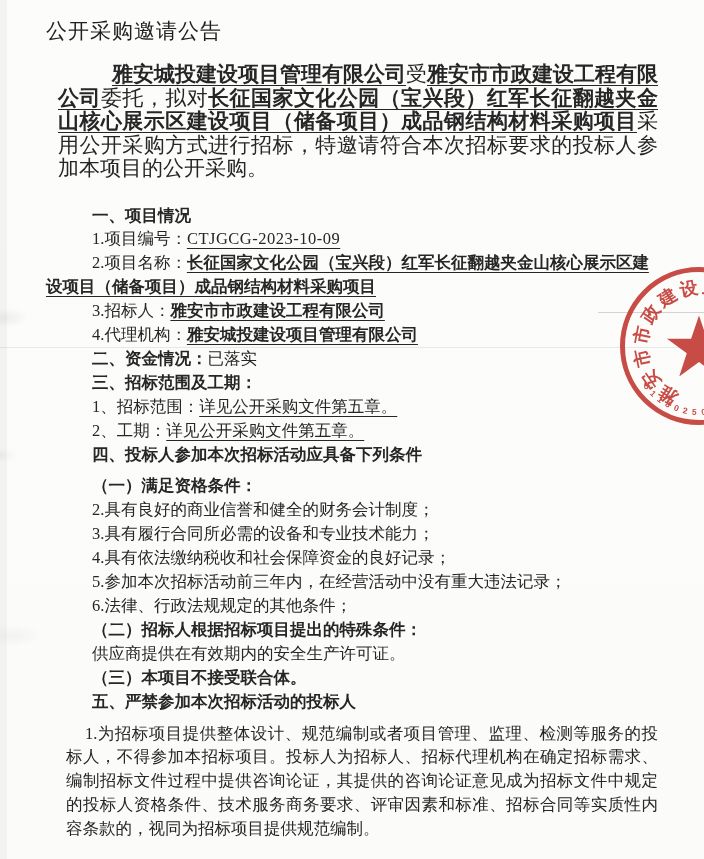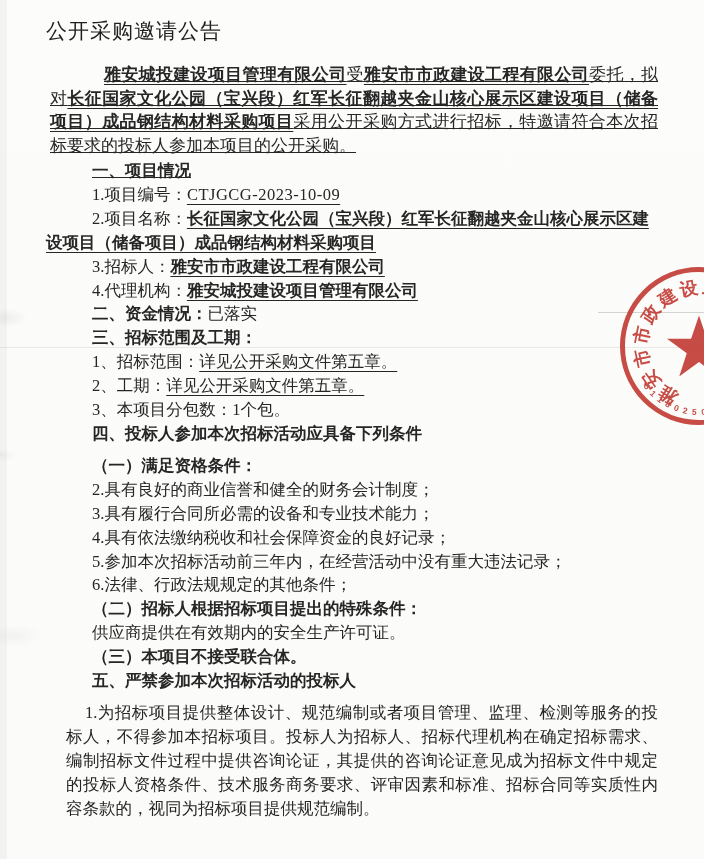--- a/index.html
+++ b/index.html
@@ -20,26 +20,25 @@
   }
   .edge-shade{position:absolute;left:0;top:0;width:7px;height:100%;background:rgba(0,0,0,.035);}
   .fold-a{position:absolute;left:598px;top:312px;width:106px;height:1px;background:rgba(120,120,120,.30);}
   .fold-b{position:absolute;left:0;top:347px;width:704px;height:1px;background:rgba(130,130,130,.16);}
   .doc{position:absolute;left:46px;top:0;width:612px;}
   .title{
     margin:16px 0 0 0;font-size:21px;font-weight:normal;
     letter-spacing:1px;line-height:30px;color:#1f1f1f;
   }
   .intro{
-    margin:17px 0 0 4px;text-indent:54px;line-height:23.5px;font-size:17px;
+    margin:17px 0 0 12px;text-indent:54px;line-height:23.5px;font-size:21px;
     text-align:justify;
-    text-decoration:underline;
   }
   .ln{line-height:23.9px;font-size:16.5px;text-indent:46px;}
-  .first{margin-top:2px;text-decoration:underline;}
+  .first{margin-top:23px;}
   .subgap{margin-top:8px;}
   .b{font-weight:bold;}
   .ul{text-decoration:underline;text-underline-offset:4px;text-decoration-thickness:1px;}
   .num{letter-spacing:.5px;}
   .final-para{
     margin:8px 14px 0 20px;width:592px;text-indent:19px;line-height:23.9px;
     font-size:16.5px;text-align:justify;
   }
   
   .seal{position:absolute;left:620px;top:267px;width:158px;height:158px;opacity:.9;}
@@ -81,21 +80,20 @@
     <div class="ln"><span>1.项目编号：</span><span class="ul num">CTJGCG-2023-10-09</span></div>
     <div class="ln"><span>2.项目名称：</span><span class="b ul">长征国家文化公园（宝兴段）红军长征翻越夹金山核心展示区建设项目（储备项目）成品钢结构材料采购项目</span></div>
     <div class="ln"><span>3.招标人：</span><span class="b ul">雅安市市政建设工程有限公司</span></div>
     <div class="ln"><span>4.代理机构：</span><span class="b ul">雅安城投建设项目管理有限公司</span></div>
 
     <div class="ln"><span class="b">二、资金情况：</span><span>已落实</span></div>
 
     <div class="ln b">三、招标范围及工期：</div>
     <div class="ln"><span>1、招标范围：</span><span class="ul">详见公开采购文件第五章。</span></div>
     <div class="ln"><span>2、工期：</span><span class="ul">详见公开采购文件第五章。</span></div>
-    <div class="ln"><span>3、本项目分包数：</span><span>1个包。</span></div>
 
     <div class="ln b">四、投标人参加本次招标活动应具备下列条件</div>
     <div class="ln b subgap">（一）满足资格条件：</div>
     <div class="ln">2.具有良好的商业信誉和健全的财务会计制度；</div>
     <div class="ln">3.具有履行合同所必需的设备和专业技术能力；</div>
     <div class="ln">4.具有依法缴纳税收和社会保障资金的良好记录；</div>
     <div class="ln">5.参加本次招标活动前三年内，在经营活动中没有重大违法记录；</div>
     <div class="ln">6.法律、行政法规规定的其他条件；</div>
     <div class="ln b">（二）招标人根据招标项目提出的特殊条件：</div>
     <div class="ln">供应商提供在有效期内的安全生产许可证。</div>

